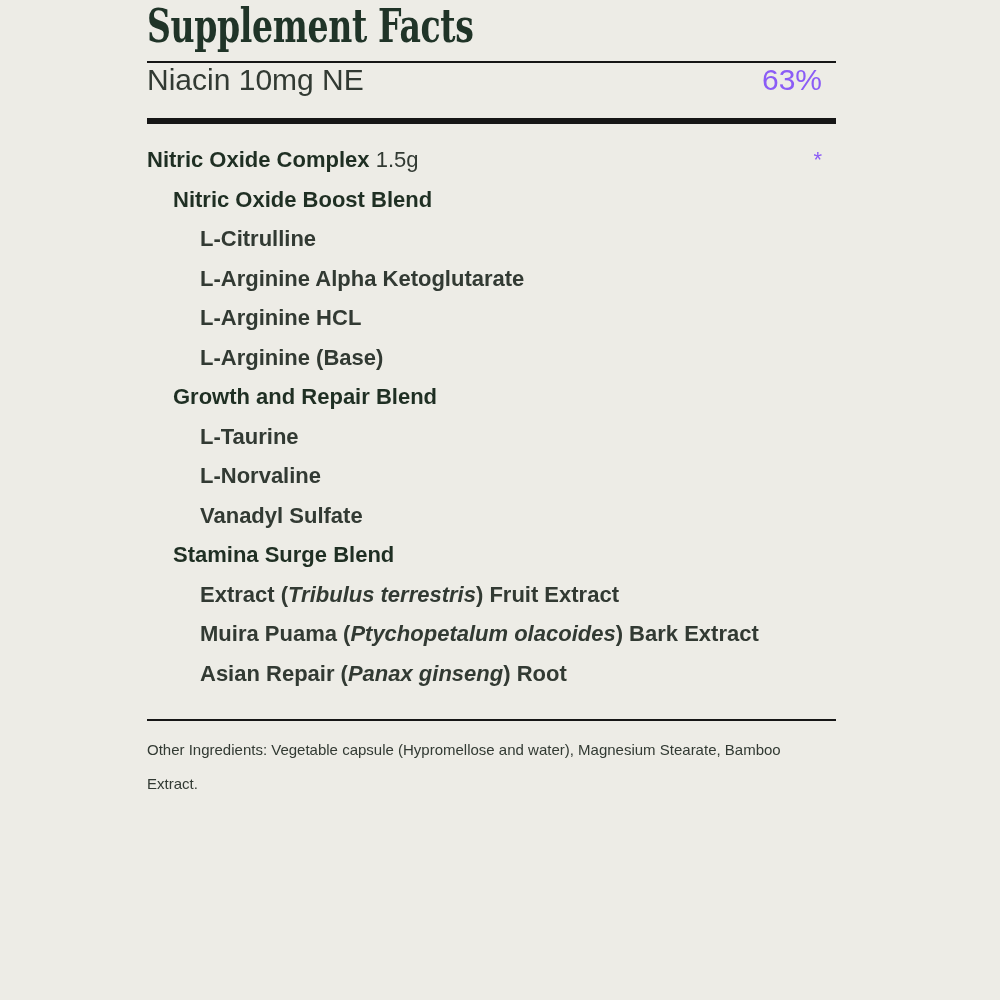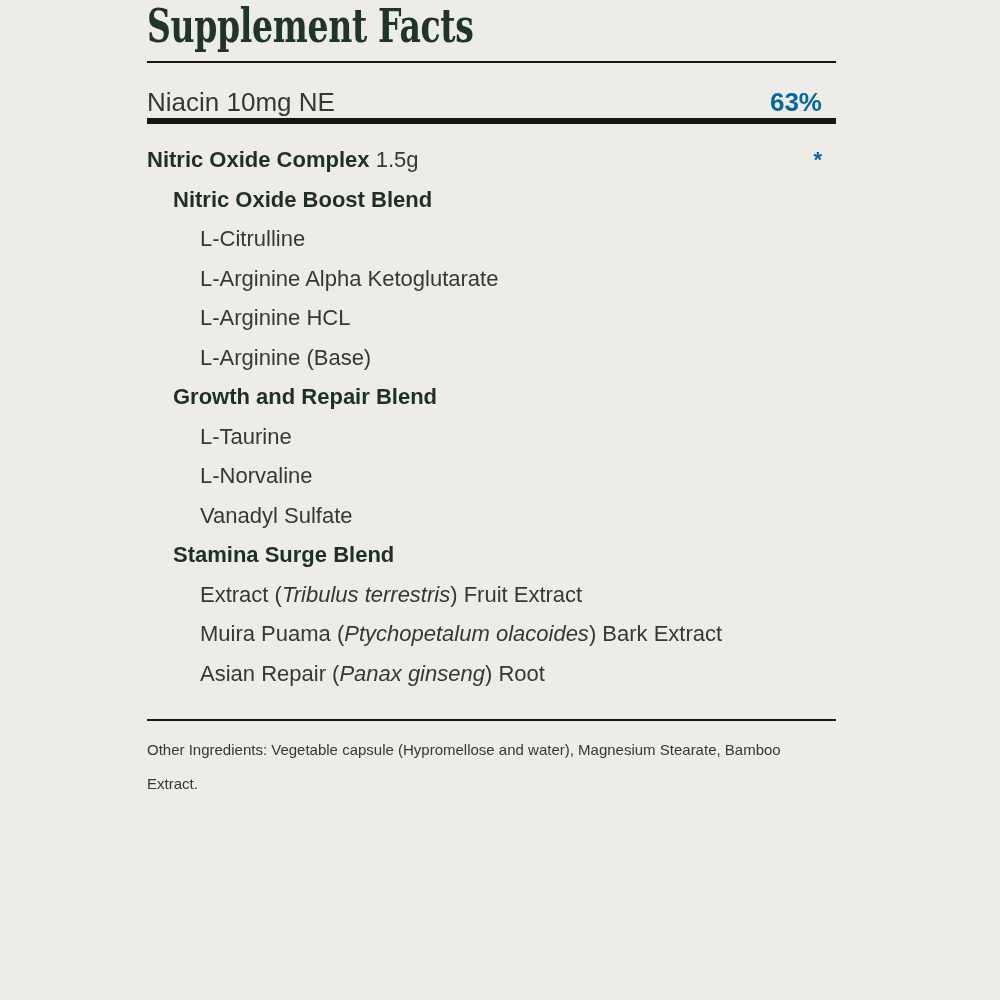--- a/index.html
+++ b/index.html
@@ -37,22 +37,22 @@
     letter-spacing: -0.5px;
   }
   .rule-thin {
     height: 0;
     border-top: 2px solid #161616;
     margin-top: 9px;
   }
   .row {
     display: flex;
     justify-content: space-between;
-    align-items: flex-end;
-    font-size: 26px;
+    align-items: flex-start;
+    font-size: 30px;
   }
   .row-niacin {
     height: 55px;
   }
   .rule-thick {
     height: 6px;
     background: #161616;
   }
   .facts {
     margin-top: 23px;
@@ -62,25 +62,24 @@
     justify-content: space-between;
     align-items: flex-start;
     height: 39.5px;
     font-size: 22px;
   }
   .bold {
     font-weight: 700;
     color: #1f2f23;
   }
   .indent-1 { padding-left: 26px; }
-  .indent-2 { padding-left: 53px; }
+  .indent-2 { padding-left: 53px; font-weight: bold; }
   .dv {
     padding-right: 14px;
-    color: #0369a1;
-    font-weight: bold;
+    color: #8b5cf6;
   }
   .amount {
     font-weight: 400;
     color: #323a33;
   }
   .latin { font-style: italic; }
   .rule-thin2 {
     height: 0;
     border-top: 2px solid #161616;
     margin-top: 19px;

